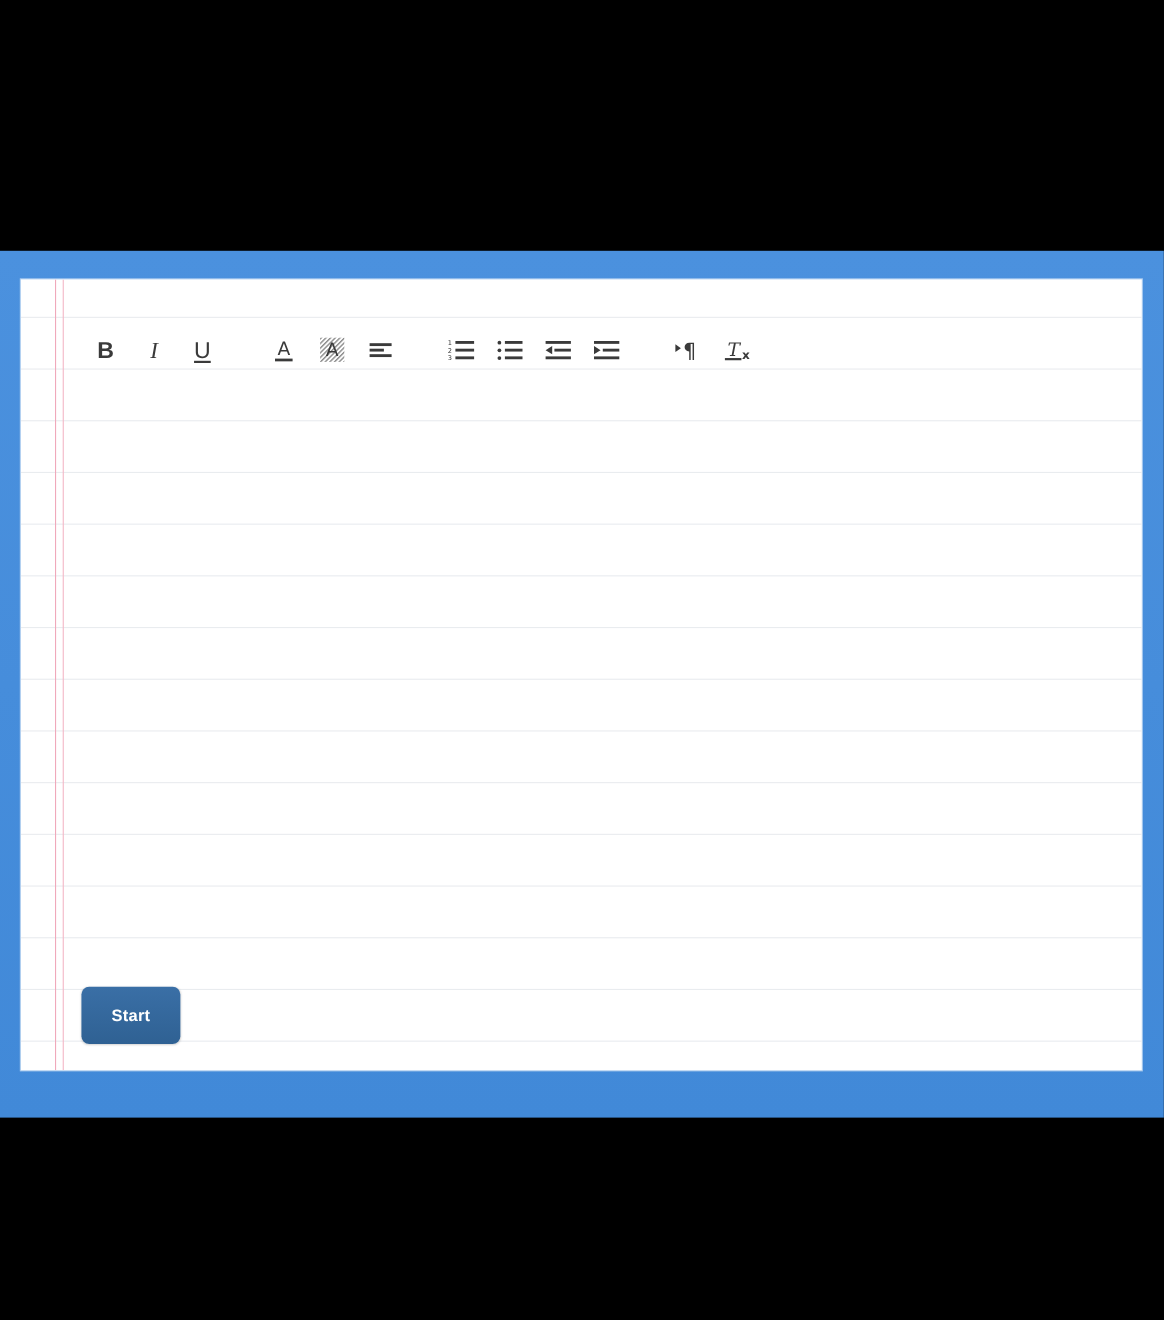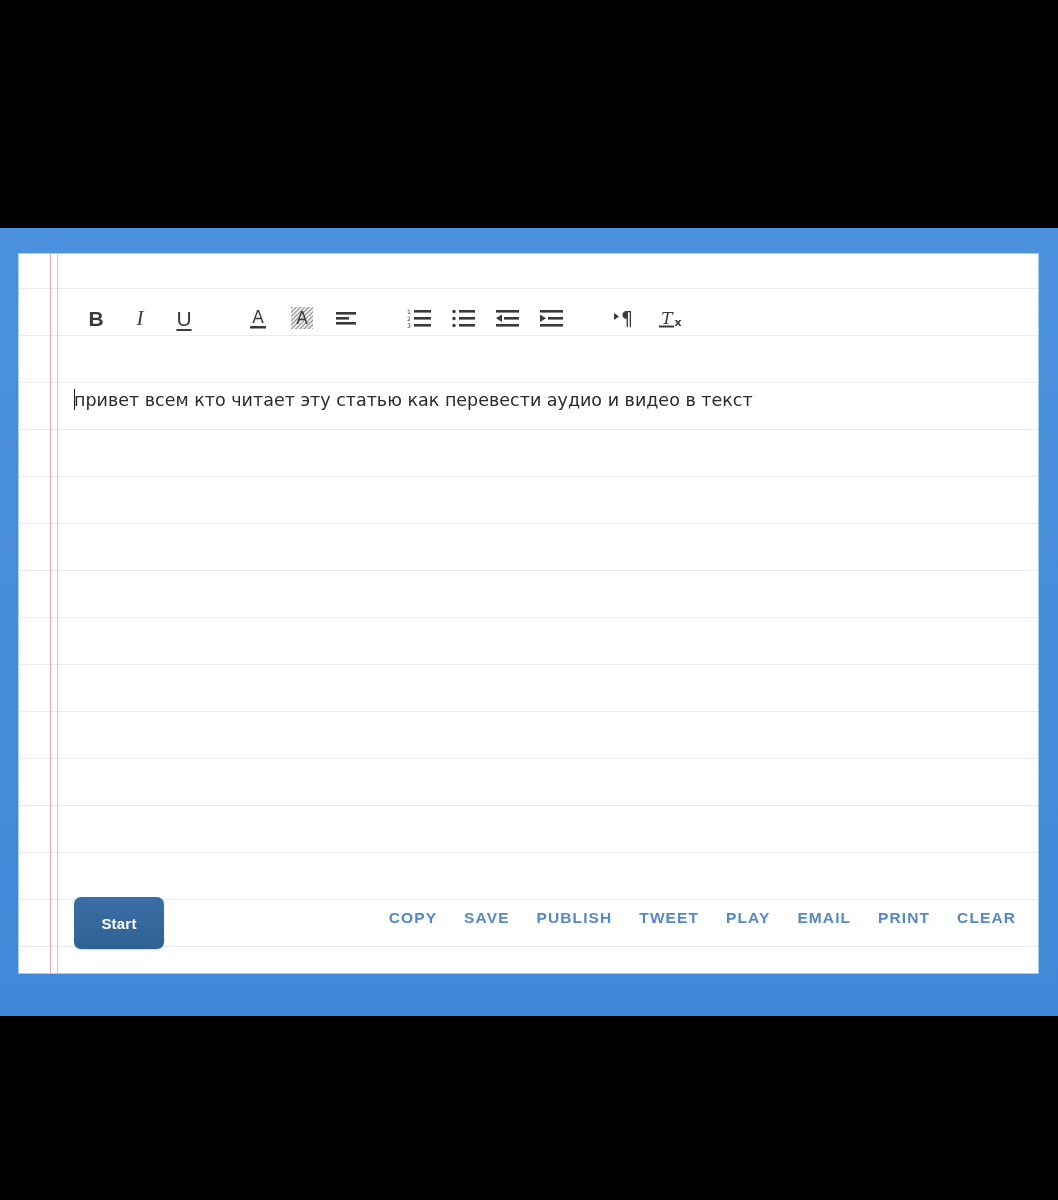--- a/index.html
+++ b/index.html
@@ -311,32 +311,19 @@
             <svg width="26" height="24" viewBox="0 0 26 24" aria-hidden="true">
               <text x="10" y="18" text-anchor="middle" font-family="DejaVu Serif, serif" font-style="italic" font-size="17" fill="#3a3a3a">T</text>
               <rect x="2" y="19.5" width="15" height="2" fill="#3a3a3a"></rect>
               <text x="21" y="20" text-anchor="middle" font-family="DejaVu Sans, sans-serif" font-size="11" font-weight="bold" fill="#3a3a3a">x</text>
             </svg>
           </div>
         </div>
 
       </div>
 
-      <div id="editor">
-        <div id="editor-line"><span id="caret"></span><span id="editor-text">привет всем кто читает эту статью как перевести аудио и видео в текст</span></div>
-      </div>
 
       <button id="start-button">Start</button>
 
-      <div id="action-links">
-        <a class="action-link">COPY</a>
-        <a class="action-link">SAVE</a>
-        <a class="action-link">PUBLISH</a>
-        <a class="action-link">TWEET</a>
-        <a class="action-link">PLAY</a>
-        <a class="action-link">EMAIL</a>
-        <a class="action-link">PRINT</a>
-        <a class="action-link">CLEAR</a>
-      </div>
 
     </div>
   </div>
 </div>
 
 </body></html>

